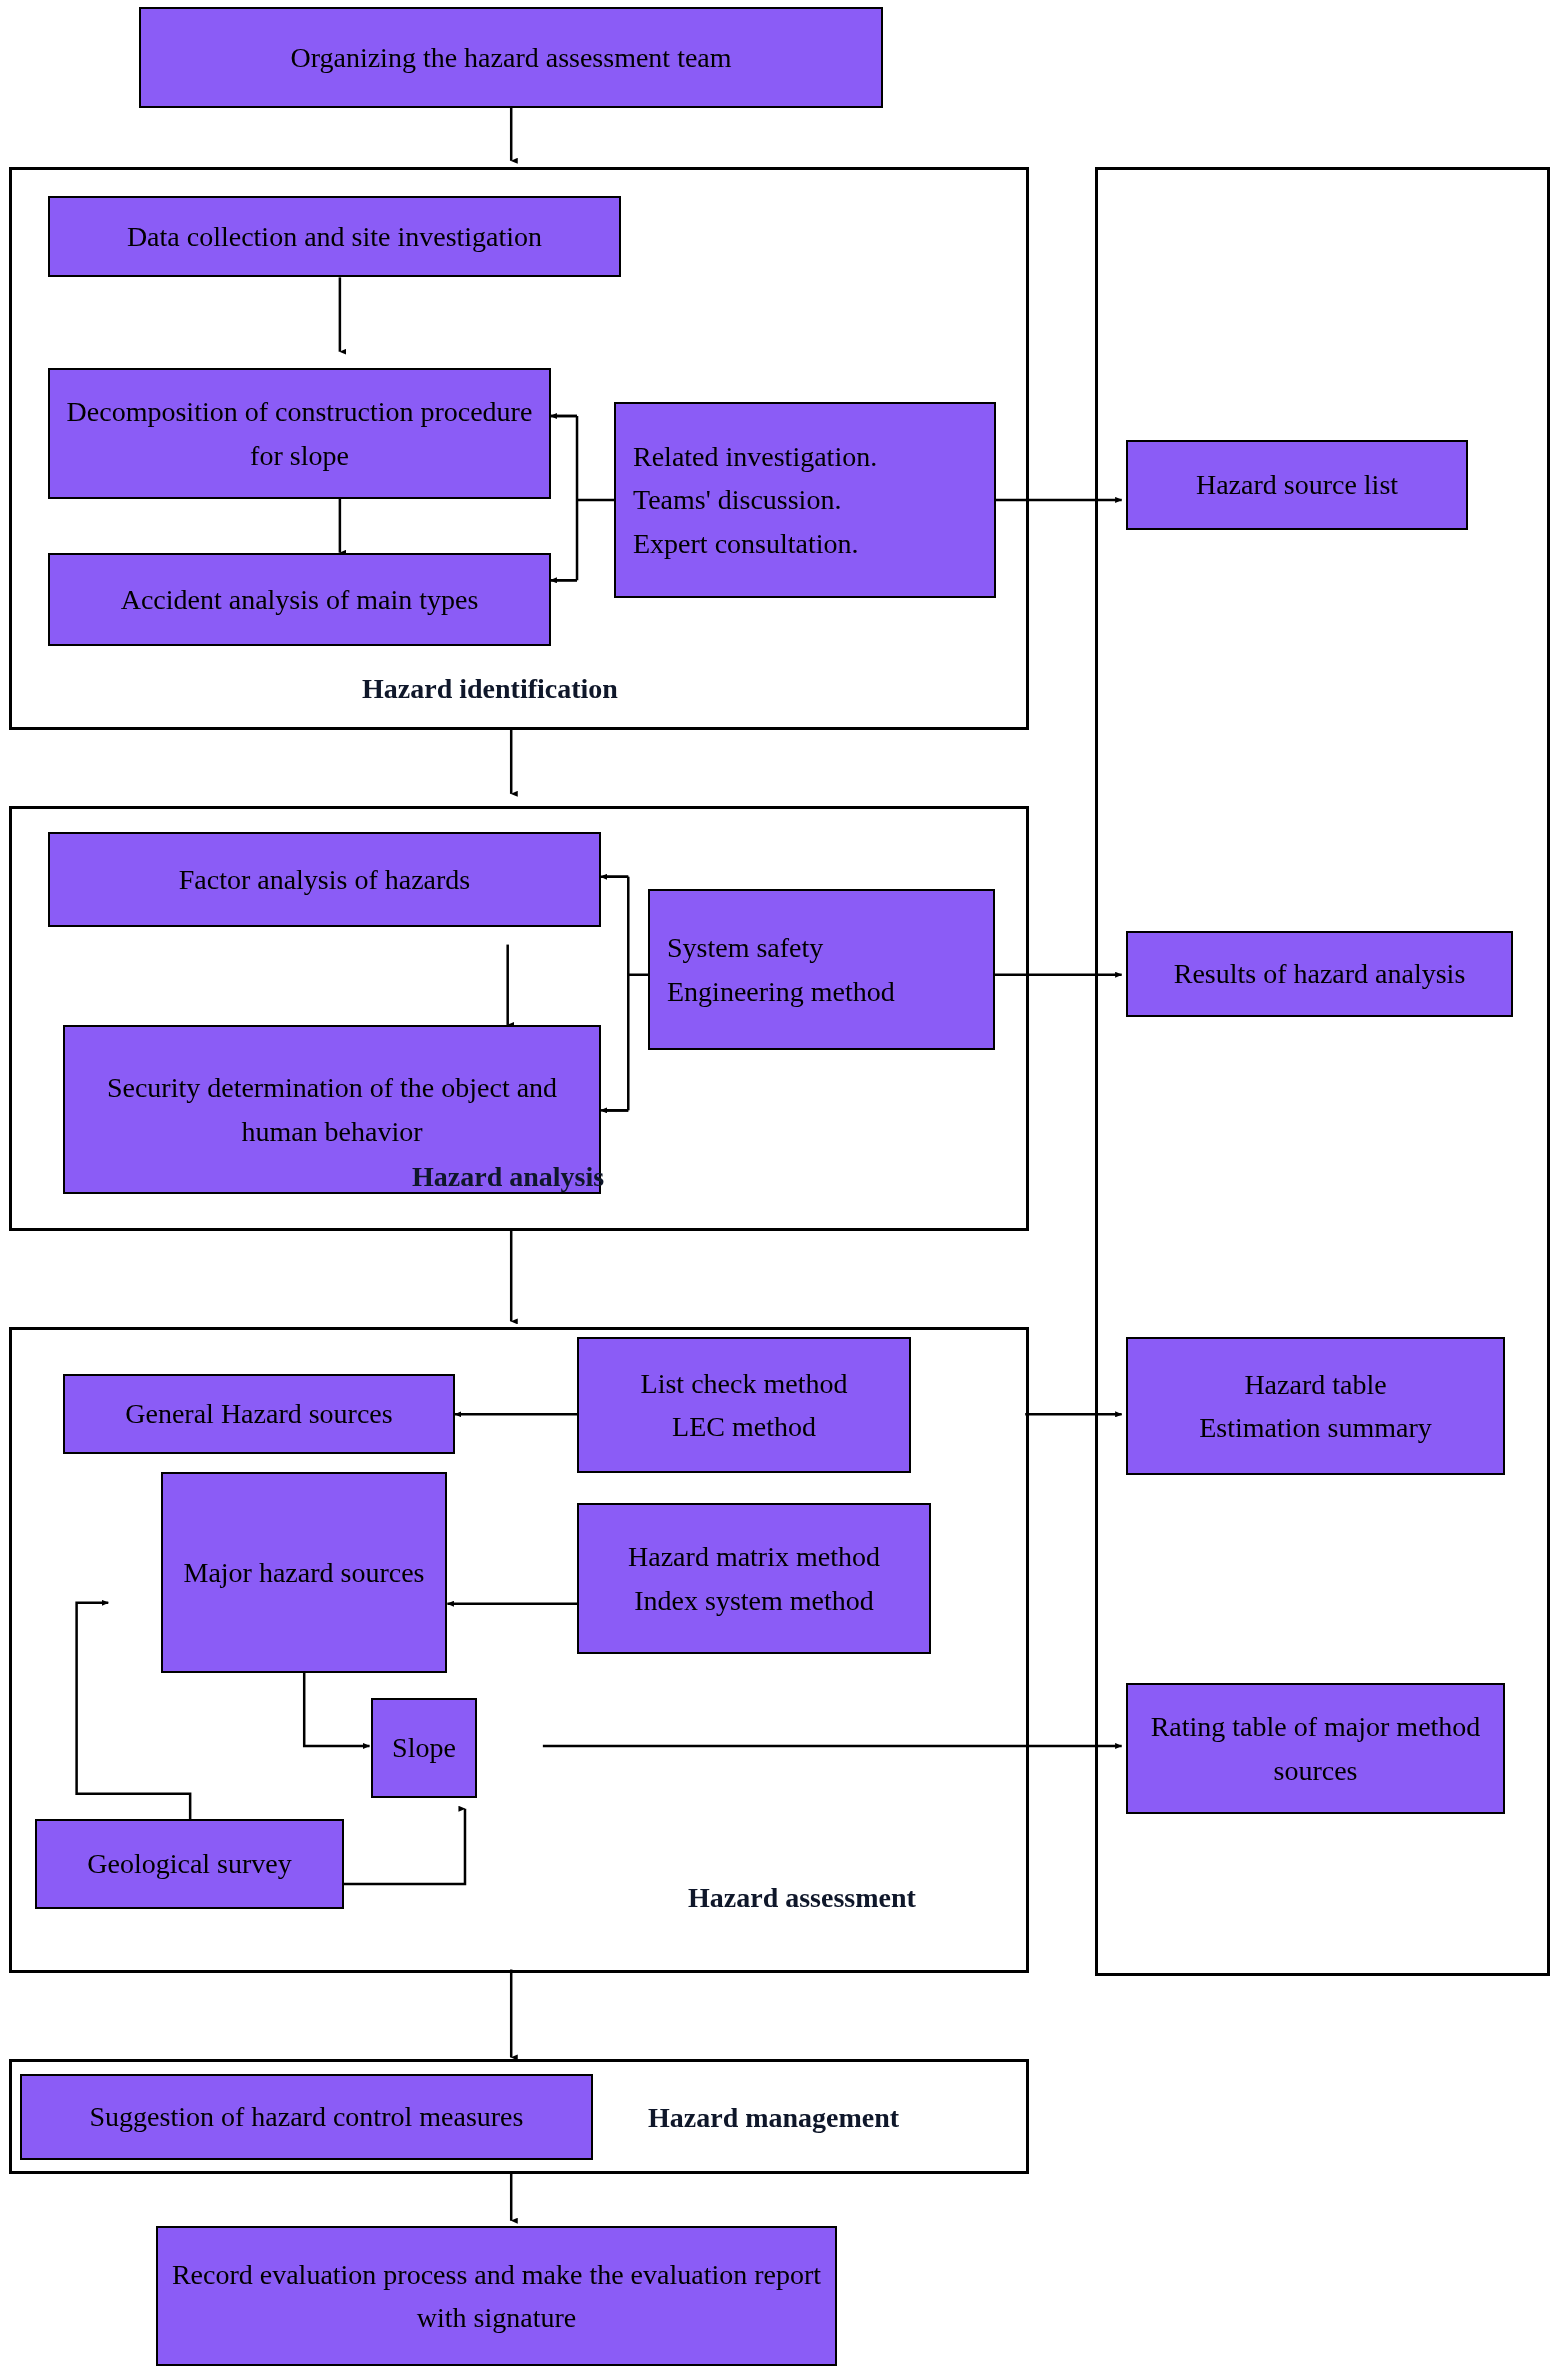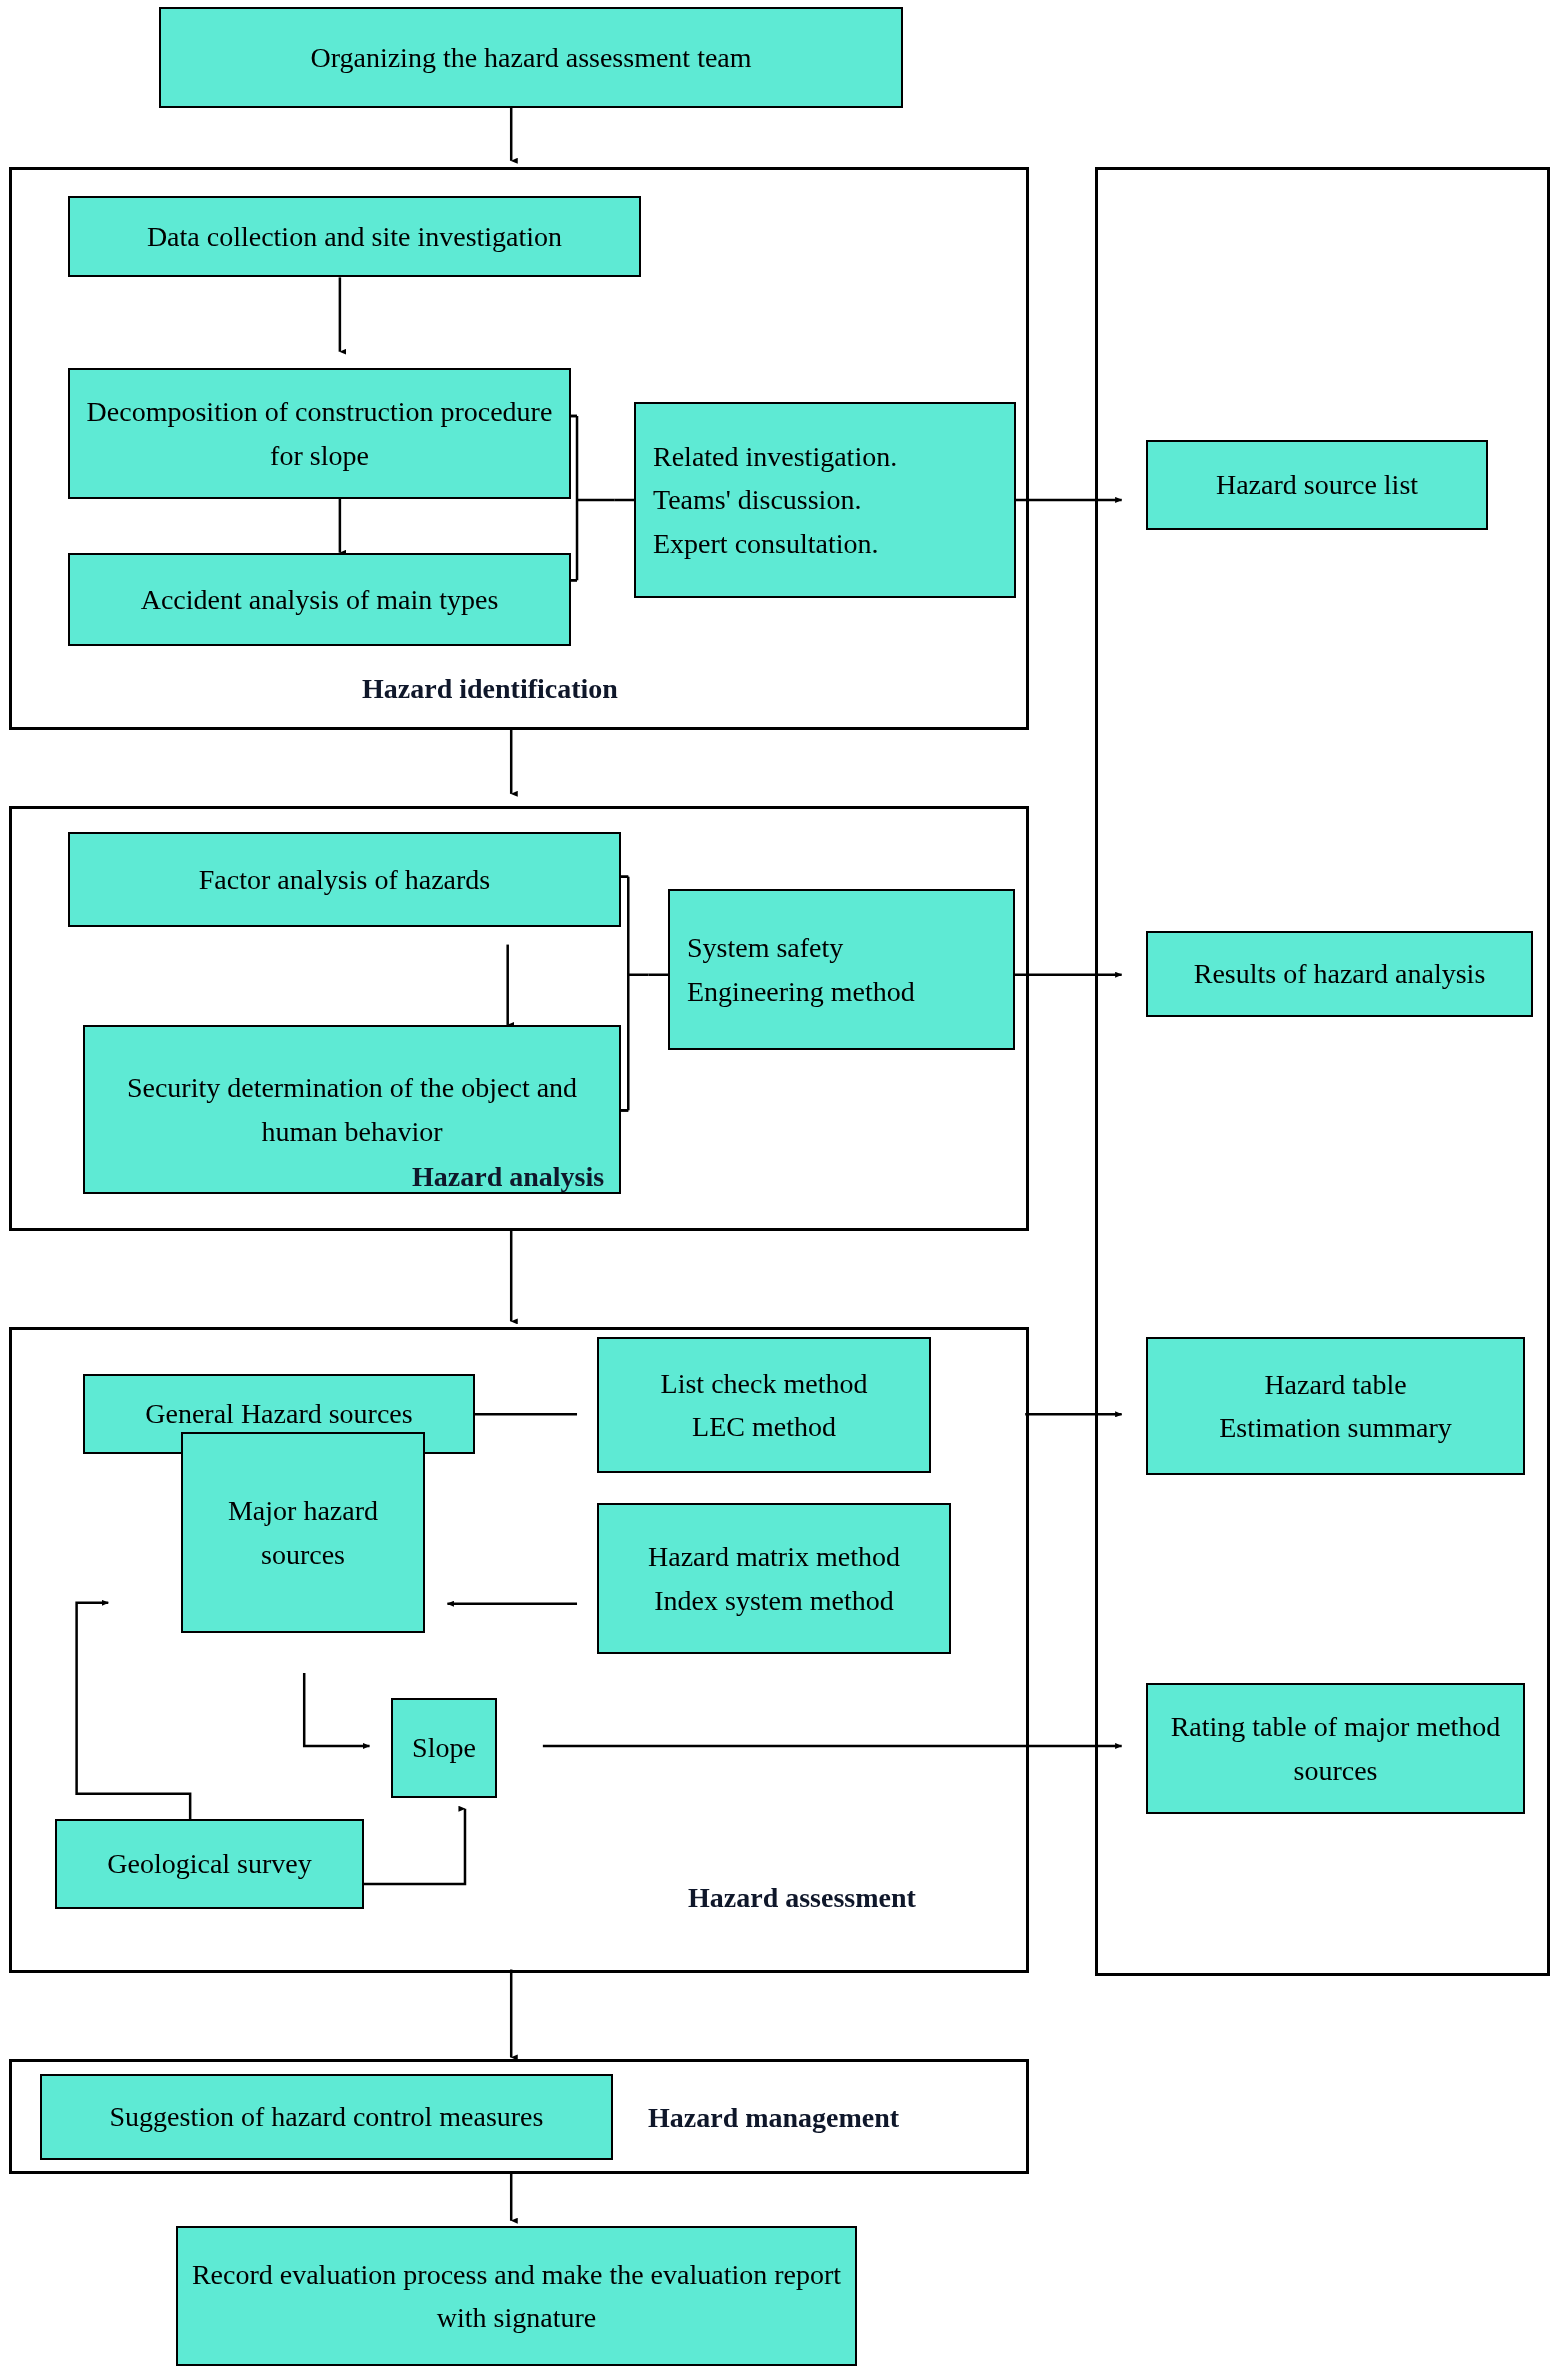--- a/index.html
+++ b/index.html
@@ -17,30 +17,29 @@
   svg.layer {
     position: absolute;
     top: 0; left: 0;
     width: 1557px;
     height: 2377px;
   }
   .node {
     position: absolute;
     box-sizing: border-box;
     border: 2px solid #000000;
-    background: #5eead4;
+    background: #8b5cf6;
     display: flex;
     align-items: center;
     justify-content: center;
     text-align: center;
     line-height: 1.55;
     color: #000000;
     font-size: 28px;
     padding: 2px 9px;
-    margin-left: 20px;
   }
   .node.left-text {
     justify-content: flex-start;
     text-align: left;
     padding-left: 17px;
   }
   .container {
     position: absolute;
     box-sizing: border-box;
     border: 3px solid #000000;
@@ -169,21 +168,21 @@
 
   <div class="node" style="left:63px; top:1374px; width:392px; height:80px;">
     <span>General Hazard sources</span>
   </div>
 
   <div class="node" style="left:577px; top:1337px; width:334px; height:136px; white-space:pre-line;">
     <span>List check method
 LEC method</span>
   </div>
 
-  <div class="node" style="left:161px; top:1432px; width:244px; height:201px;text-align:center;">
+  <div class="node" style="left:161px; top:1472px; width:286px; height:201px;text-align:center;">
     <span>Major hazard sources</span>
   </div>
 
   <div class="node" style="left:577px; top:1503px; width:354px; height:151px; white-space:pre-line;">
     <span>Hazard matrix method
 Index system method</span>
   </div>
 
   <div class="node" style="left:371px; top:1698px; width:106px; height:100px;">
     <span>Slope</span>

